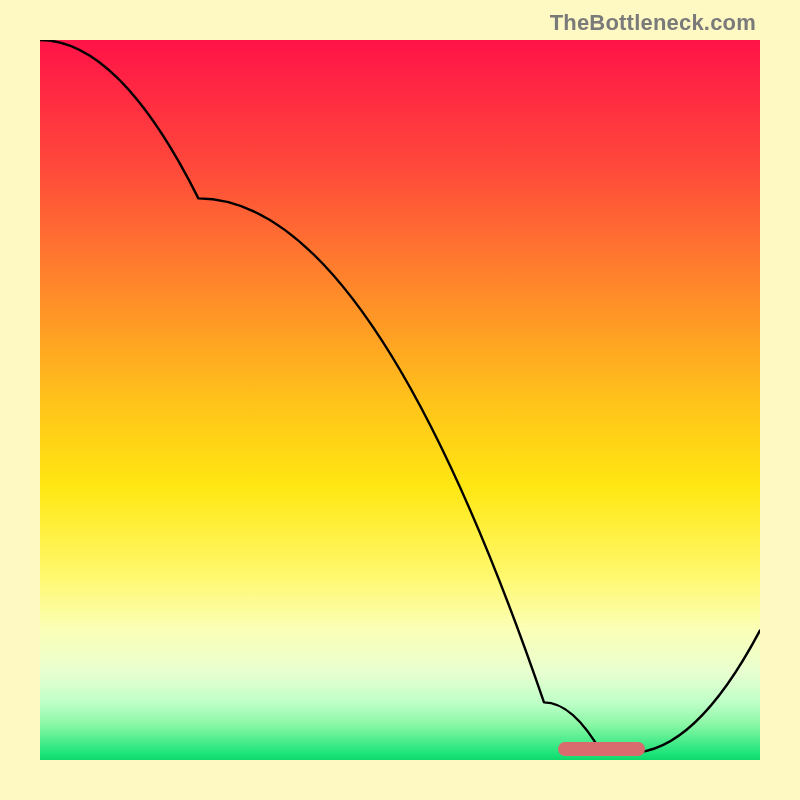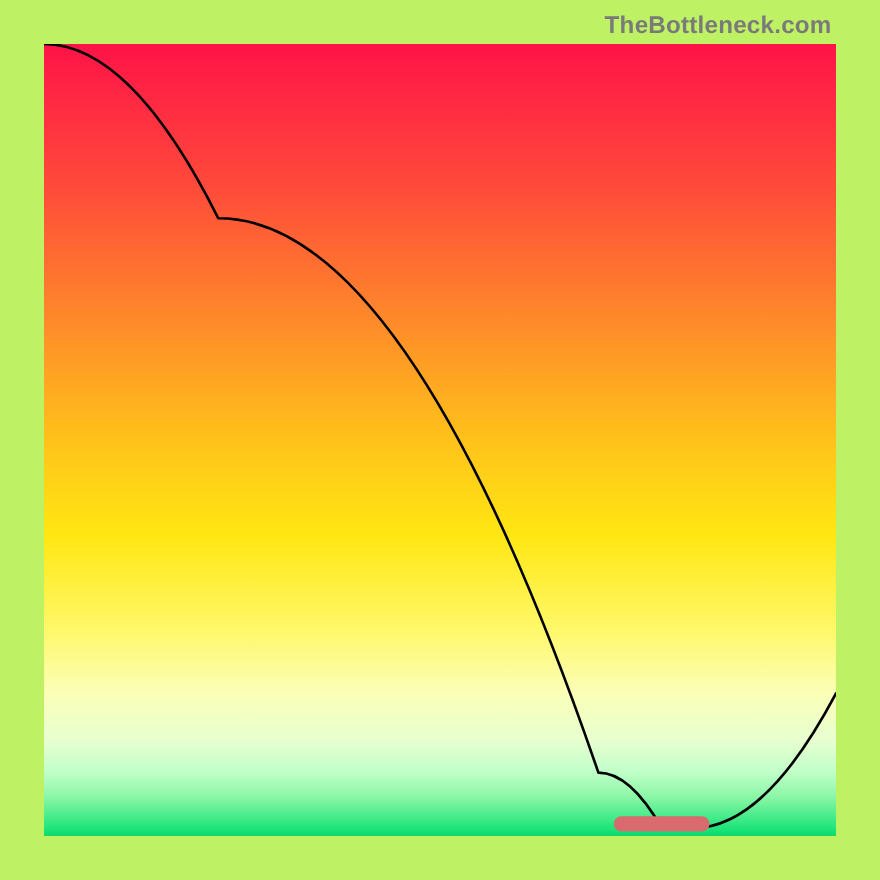--- a/index.html
+++ b/index.html
@@ -8,21 +8,21 @@
     width: 800px;
     height: 800px;
     background: #000;
     font-family: Arial, Helvetica, sans-serif;
     overflow: hidden;
   }
   .frame {
     position: relative;
     width: 800px;
     height: 800px;
-    background: #bef264;
+    background: #fef9c3;
   }
   .plot-area {
     position: absolute;
     left: 40px;
     top: 40px;
     width: 720px;
     height: 720px;
     background: linear-gradient(to bottom,
       #ff1348 0%,
       #ff4a3a 18%,

